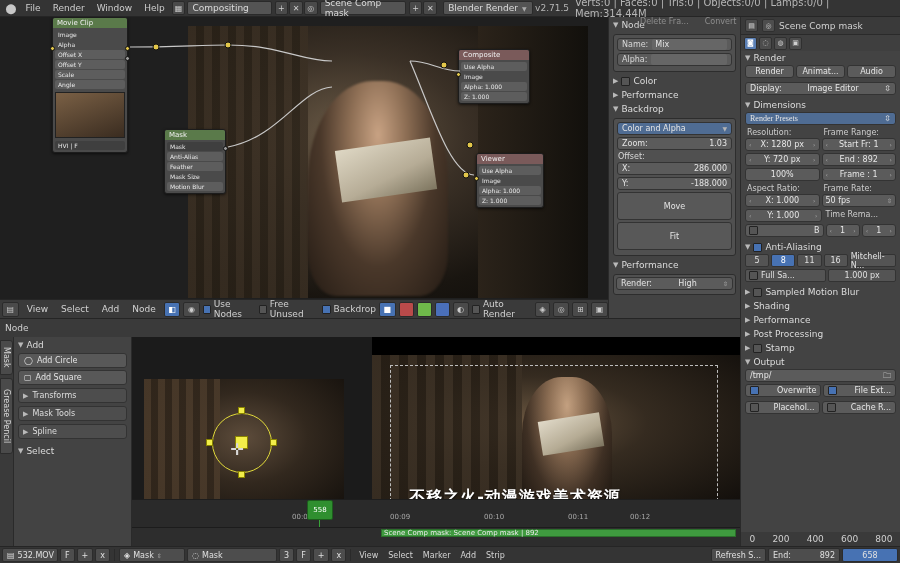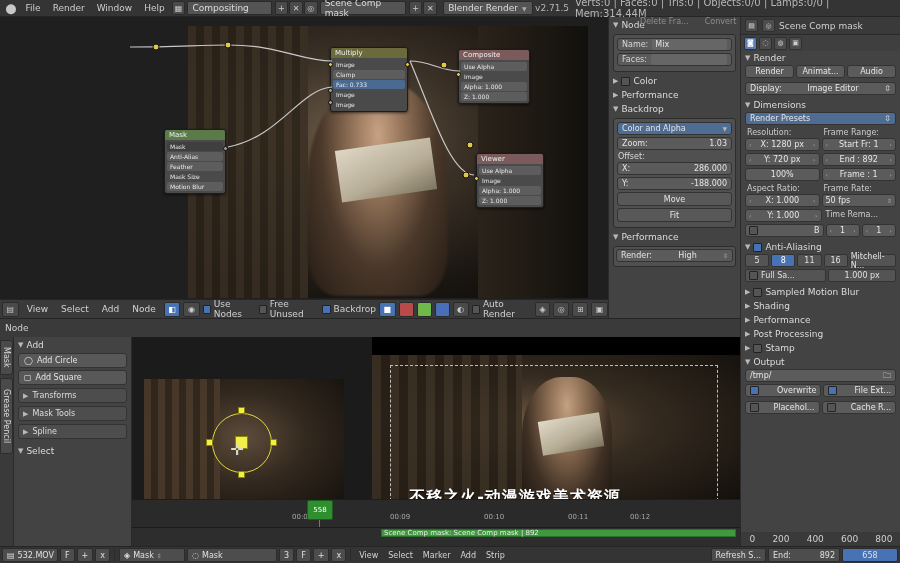--- a/index.html
+++ b/index.html
@@ -141,21 +141,21 @@
   .field {
     height: 13px; background: #5b5b5b; border: 1px solid #333; border-radius: 3px;
     display: flex; align-items: center; justify-content: space-between;
     padding: 0 4px; font-size: 8px; color: #e4e4e4; margin-bottom: 2px;
   }
   .field.blue { background: #4f6c93; }
   .field .lab { color: #d8d8d8; }
   .row2 { display: flex; gap: 2px; }
   .row2 > * { flex: 1; }
   .btnflat {
-    height: 14px; background: #585858; border: 1px solid #333; border-radius: 3px;
+    height: 28px; background: #585858; border: 1px solid #333; border-radius: 3px;
     display: flex; align-items: center; justify-content: center;
     font-size: 8px; color: #e4e4e4; margin-bottom: 2px;
   }
   .sectionhdr {
     display: flex; align-items: center; gap: 3px;
     font-size: 9px; color: #dcdcdc; padding: 2px 4px;
   }
 
   
   .rprops {
@@ -176,21 +176,21 @@
     font-size: 7px; color: #cfcfcf; border: 1px solid #303030;
   }
   .rpi.on { background: #5a7fb5; color: #fff; }
   .rsec { font-size: 9px; color: #dcdcdc; padding: 2px 4px; display: flex; align-items: center; gap: 3px;}
   .rbox { margin: 0 4px 3px 4px; }
   .rfield {
     height: 13px; background: #5b5b5b; border: 1px solid #333; border-radius: 3px;
     display: flex; align-items: center; justify-content: space-between;
     padding: 0 4px; font-size: 8px; color: #e6e6e6; margin-bottom: 2px;
   }
-  .rfield.blue { background: #4f6c93; }
+  .rfield.blue { background: #4f6c93; font-family: Liberation Serif, serif; }
   .rlabel { font-size: 8px; color: #cdcdcd; padding: 1px 2px; }
   .numfield {
     height: 13px; background: #5b5b5b; border: 1px solid #333; border-radius: 3px;
     display: flex; align-items: center; justify-content: space-between;
     padding: 0 3px; font-size: 8px; color: #e6e6e6;
   }
   .numfield .arr { font-size: 6px; color: #b4b4b4; }
   .aa-row { display: flex; gap: 2px; align-items: center; }
   .aa-n {
     flex: 1; height: 13px; background: #545454; border: 1px solid #333;
@@ -379,47 +379,49 @@
   <div class="nodeeditor">
 
     <div class="backdrop-img">
       <div class="bd-curtain"></div>
       <div class="bd-person"></div>
       <div class="bd-paper"></div>
       <div class="bd-right"></div>
     </div>
     <div class="bd-label">Scene Comp mask</div>
 
+    <div class="node" style="left:52px;top:0px;width:76px;">
+      <div class="nhead" style="background:#5a7a4a">Movie Clip</div>
+      <div class="nbody">
+        <div class="nrow lab">Image</div>
+        <div class="nrow lab">Alpha</div>
+        <div class="nrow">Offset X</div>
+        <div class="nrow">Offset Y</div>
+        <div class="nrow">Scale</div>
+        <div class="nrow">Angle</div>
+        <div style="height:46px;margin:2px 0;background:linear-gradient(160deg,#7a6045,#3a2c20);border:1px solid #222"></div>
+        <div class="nrow dark">HVI | F</div>
+      </div>
+      <div class="sock y" style="left:-3px;top:28px"></div>
+      <div class="sock y" style="right:-3px;top:28px"></div>
+      <div class="sock g" style="right:-3px;top:38px"></div>
+    </div>
 
     <div class="node" style="left:164px;top:112px;width:62px;">
       <div class="nhead" style="background:#5a7a4a">Mask</div>
       <div class="nbody">
         <div class="nrow dark">Mask</div>
         <div class="nrow">Anti-Alias</div>
         <div class="nrow">Feather</div>
         <div class="nrow lab">Mask Size</div>
         <div class="nrow">Motion Blur</div>
       </div>
       <div class="sock g" style="right:-3px;top:16px"></div>
     </div>
 
-    <div class="node" style="left:330px;top:30px;width:78px;">
-      <div class="nhead" style="background:#6a6a3c">Multiply</div>
-      <div class="nbody">
-        <div class="nrow lab">Image</div>
-        <div class="nrow">Clamp</div>
-        <div class="nrow" style="background:#4b6a92">Fac: 0.733</div>
-        <div class="nrow lab">Image</div>
-        <div class="nrow lab">Image</div>
-      </div>
-      <div class="sock y" style="left:-3px;top:14px"></div>
-      <div class="sock g" style="left:-3px;top:40px"></div>
-      <div class="sock g" style="left:-3px;top:52px"></div>
-      <div class="sock y" style="right:-3px;top:14px"></div>
-    </div>
 
     <div class="node" style="left:458px;top:32px;width:72px;">
       <div class="nhead" style="background:#7a5a5a">Composite</div>
       <div class="nbody">
         <div class="nrow">Use Alpha</div>
         <div class="nrow lab">Image</div>
         <div class="nrow">Alpha: 1.000</div>
         <div class="nrow">Z: 1.000</div>
       </div>
       <div class="sock y" style="left:-3px;top:22px"></div>
@@ -489,21 +491,21 @@
     <div class="ptab">
       <span class="ptri">▼</span>
       <span>Node</span>
     </div>
     <div class="pbox">
       <div class="field">
         <span class="lab">Name:</span>
         <span style="flex:1;margin-left:4px;background:#666;height:11px;border-radius:2px;padding:0 3px;line-height:11px">Mix</span>
       </div>
       <div class="field">
-        <span class="lab">Faces:</span>
+        <span class="lab">Alpha:</span>
         <span style="flex:1;margin-left:4px;background:#666;height:11px;border-radius:2px"></span>
       </div>
     </div>
     <div class="sectionhdr">
       <span class="ptri">▶</span>
       <span class="chkbox"></span>
       <span>Color</span>
     </div>
     <div class="sectionhdr">
       <span class="ptri">▶</span>

